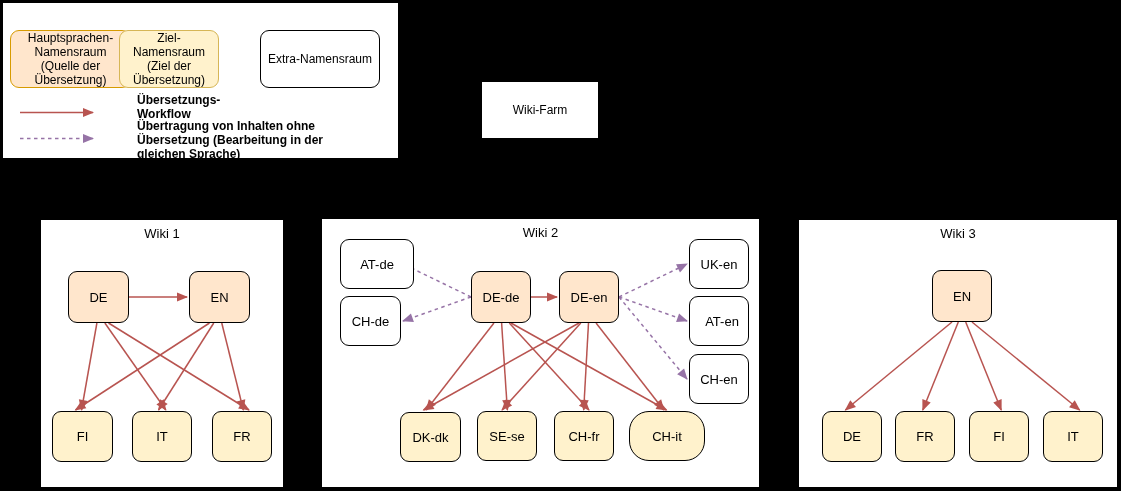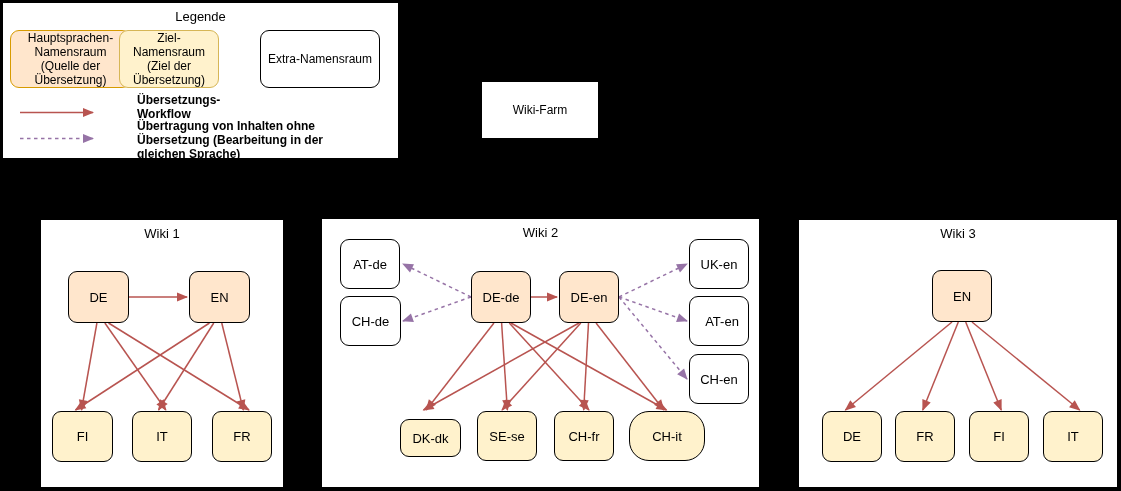--- a/index.html
+++ b/index.html
@@ -54,21 +54,20 @@
     display:flex;align-items:center;justify-content:center;
     font-size:13px;
   }
 </style>
 </head>
 <body>
 
 <div class="stage">
 
   <div class="panel legend">
-    <div class="panel-title">Legende</div>
     <div class="lg-box b1 src">
       <span>Hauptsprachen-Namensraum (Quelle der Übersetzung)</span>
     </div>
     <div class="lg-box b2 tgt">
       <span>Ziel-Namensraum (Ziel der Übersetzung)</span>
     </div>
     <div class="lg-box b3 xtr">
       <span>Extra-Namensraum</span>
     </div>
     <div class="lg-sample s1"><svg width="88" height="13">
@@ -149,42 +148,42 @@
         <line x1="297" y1="78" x2="365" y2="160" stroke="#9673a6" stroke-width="1.5" stroke-dasharray="3.5 3.5" marker-end="url(#m1d)"></line>
         <line x1="171.95" y1="104" x2="104.27" y2="191" stroke="#b85450" stroke-width="1.5" marker-end="url(#m1s)"></line>
         <line x1="179.6" y1="104" x2="185.36" y2="191" stroke="#b85450" stroke-width="1.5" marker-end="url(#m1s)"></line>
         <line x1="187.3" y1="104" x2="266.98" y2="191" stroke="#b85450" stroke-width="1.5" marker-end="url(#m1s)"></line>
         <line x1="189" y1="104" x2="344.5" y2="191" stroke="#b85450" stroke-width="1.5" marker-end="url(#m1s)"></line>
         <line x1="257" y1="104" x2="101.5" y2="191" stroke="#b85450" stroke-width="1.5" marker-end="url(#m1s)"></line>
         <line x1="258.8" y1="104" x2="180.08" y2="191" stroke="#b85450" stroke-width="1.5" marker-end="url(#m1s)"></line>
         <line x1="266.5" y1="104" x2="261.7" y2="191" stroke="#b85450" stroke-width="1.5" marker-end="url(#m1s)"></line>
         <line x1="274.05" y1="104" x2="341.73" y2="191" stroke="#b85450" stroke-width="1.5" marker-end="url(#m1s)"></line>
       </svg>
-      <div class="node xtr" style="left: 18px; top: 20px; width: 60px; height: 50px;">
+      <div class="node xtr" style="left: 18px; top: 20px; width: 74px; height: 50px;">
         <span>AT-de</span>
       </div>
       <div class="node xtr" style="left: 18px; top: 77px; width: 61px; height: 50px;">
         <span>CH-de</span>
       </div>
       <div class="node src" style="left: 149px; top: 52px; width: 60px; height: 52px;">
         <span>DE-de</span>
       </div>
       <div class="node src" style="left: 237px; top: 52px; width: 60px; height: 52px;">
         <span>DE-en</span>
       </div>
       <div class="node xtr" style="left: 367px; top: 20px; width: 60px; height: 50px;">
         <span>UK-en</span>
       </div>
       <div class="node xtr" style="left: 367px; top: 77px; width: 60px; height: 50px; padding-left: 6px;">
         <span>AT-en</span>
       </div>
       <div class="node xtr" style="left: 367px; top: 135px; width: 60px; height: 50px;">
         <span>CH-en</span>
       </div>
-      <div class="node tgt" style="left: 78px; top: 200px; width: 61px; height: 38px;">
+      <div class="node tgt" style="left: 78px; top: 193px; width: 61px; height: 50px;">
         <span>DK-dk</span>
       </div>
       <div class="node tgt" style="left: 155px; top: 192px; width: 60px; height: 50px;">
         <span>SE-se</span>
       </div>
       <div class="node tgt" style="left: 232px; top: 192px; width: 60px; height: 50px;">
         <span>CH-fr</span>
       </div>
       <div class="node tgt" style="left: 307px; top: 192px; width: 76px; height: 50px; border-radius: 20px;">
         <span>CH-it</span>

